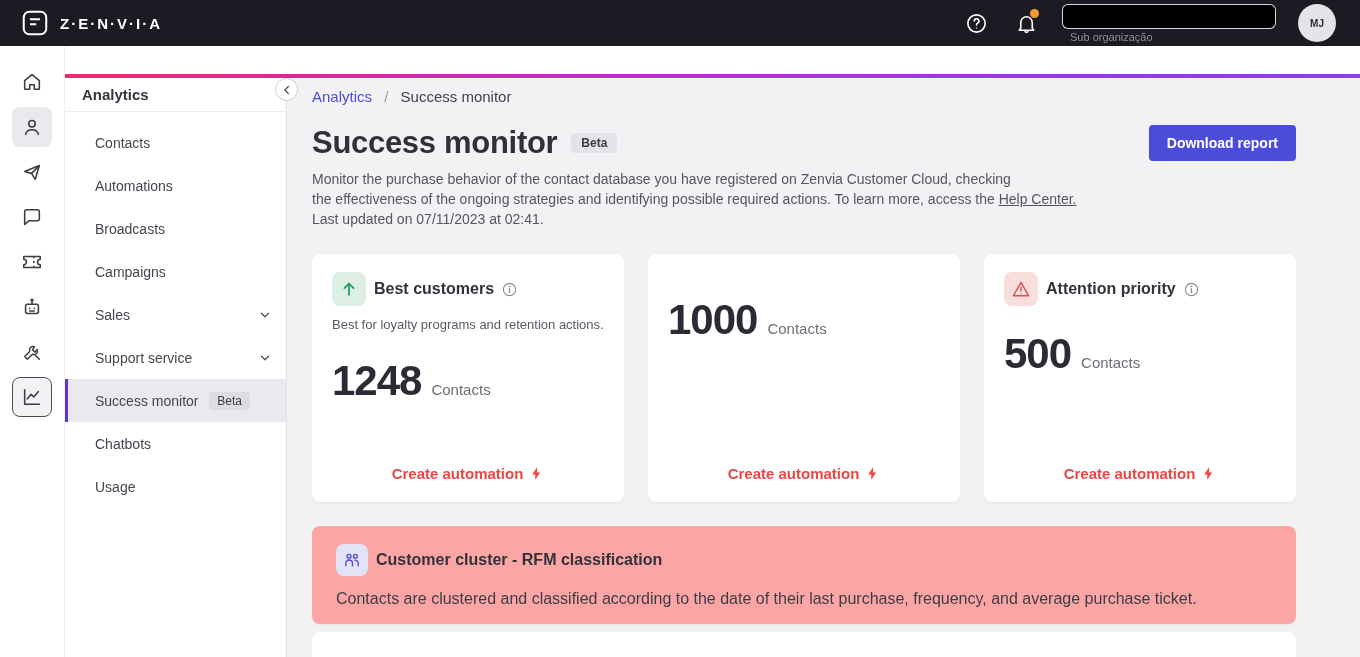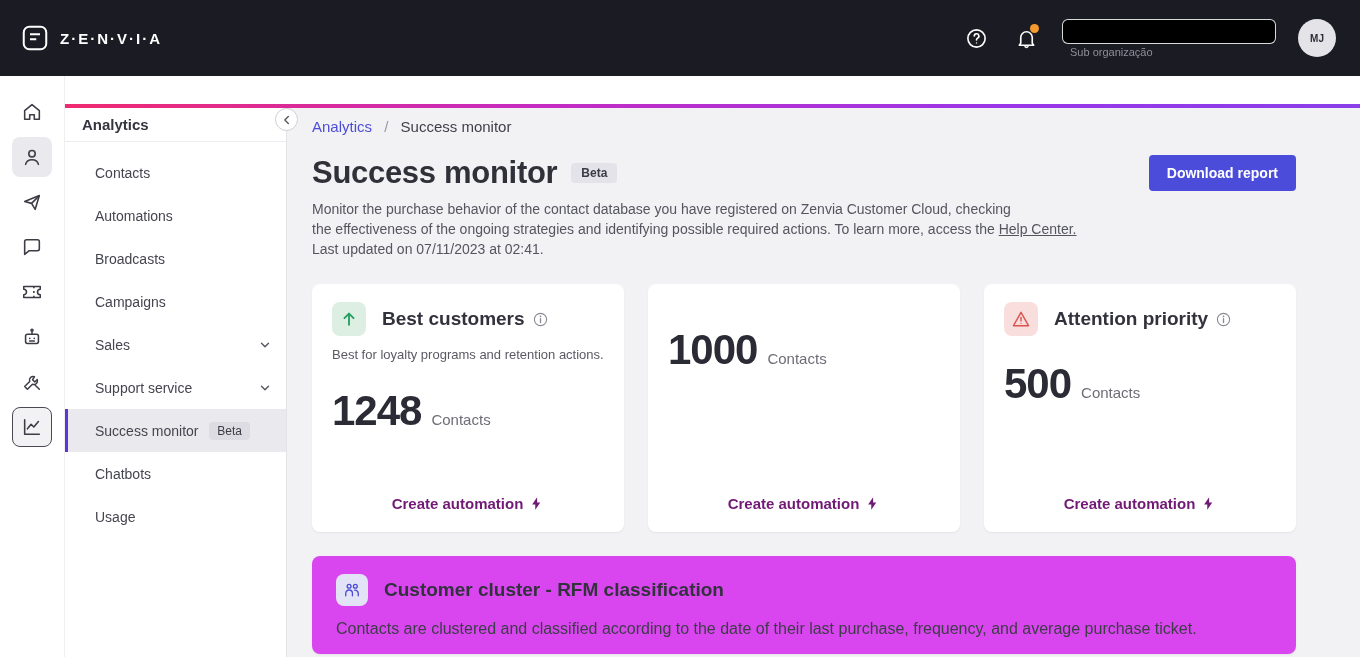--- a/index.html
+++ b/index.html
@@ -1,21 +1,21 @@
 <!DOCTYPE html>
 <html><head>
 <meta charset="utf-8">
 <style>
   * { box-sizing: border-box; margin: 0; padding: 0; }
   html,body { width:1360px; height:657px; overflow:hidden; background:#fff;
     font-family:"Liberation Sans", sans-serif; }
   .screen { width:1360px; height:657px; display:flex; flex-direction:column; overflow:hidden; }
 
   
-  .app-header { height:76px; background:#1b1b24; display:flex; align-items:center;
+  .app-header { height:46px; background:#1b1b24; display:flex; align-items:center;
     justify-content:space-between; padding:0 24px 0 20px; flex:0 0 auto; }
   .brand { display:flex; align-items:center; gap:10px; }
   .brand svg { width:30px; height:30px; }
   .brand-text { color:#fff; font-size:15px; font-weight:600; letter-spacing:2px; }
   .header-right { display:flex; align-items:center; gap:22px; }
   .hdr-icon-btn { background:none; border:none; color:#fff; width:28px; height:28px;
     display:flex; align-items:center; justify-content:center; cursor:pointer; position:relative; }
   .hdr-icon-btn svg { width:23px; height:23px; }
   .notif-dot { position:absolute; top:0; right:1px; width:9px; height:9px; border-radius:50%;
     background:#f59a2d; }
@@ -85,33 +85,33 @@
   .stat-card { background:#fff; border-radius:8px; height:248px; padding:18px 20px 20px;
     box-shadow:0 1px 2px rgba(0,0,0,.06); display:flex; flex-direction:column; }
   .card-head { display:flex; align-items:center; }
   .icon-box { width:34px; height:34px; border-radius:8px; display:flex; align-items:center;
     justify-content:center; flex:0 0 auto; }
   .icon-box svg { width:20px; height:20px; }
   .icon-box.green { background:#dcefe2; color:#259d63; }
   .icon-box.yellow { background:#fbeccb; color:#c9831f; }
   .icon-box.red { background:#f9dede; color:#d9534f; }
   .icon-box.indigo { background:#e3e3f8; color:#4b4bd4; }
-  .card-title { font-size:19px; font-weight:700; color:#32323c; margin-left:16px; }
+  .card-title { font-size:16px; font-weight:700; color:#32323c; margin-left:8px; }
   .info-icon { margin-left:8px; color:#8a8a94; display:flex; cursor:pointer; background:none;
     border:none; padding:0; }
   .info-icon svg { width:15px; height:15px; }
   .card-sub { margin-top:10px; font-size:13px; line-height:17px; color:#5a5a64; }
   .value-row { margin-top:24px; display:flex; align-items:baseline; gap:10px; }
   .big-value { font-size:42px; font-weight:800; color:#2b2b35; letter-spacing:-1px; }
   .unit { font-size:15px; color:#6d6d77; }
   .cta-link { margin-top:auto; align-self:center; display:flex; align-items:center; gap:6px;
-    color:#701a75; font-size:15px; font-weight:600; text-decoration:none; cursor:pointer; }
+    color:#ef4444; font-size:15px; font-weight:600; text-decoration:none; cursor:pointer; }
   .cta-link svg { width:15px; height:15px; }
 
-  .cluster-card { margin-top:24px; background:#d946ef; border-radius:8px; padding:18px 24px 16px;
+  .cluster-card { margin-top:24px; background:#fca5a5; border-radius:8px; padding:18px 24px 16px;
     box-shadow:0 1px 2px rgba(0,0,0,.06); }
   .cluster-card .icon-box { width:32px; height:32px; }
   .cluster-desc { margin-top:14px; font-size:16px; color:#3d3d47; }
   .next-card { margin-top:8px; background:#fff; border-radius:8px 8px 0 0; height:60px;
     box-shadow:0 1px 2px rgba(0,0,0,.06); }
 </style>
 </head>
 <body>
 
 <div class="screen">

